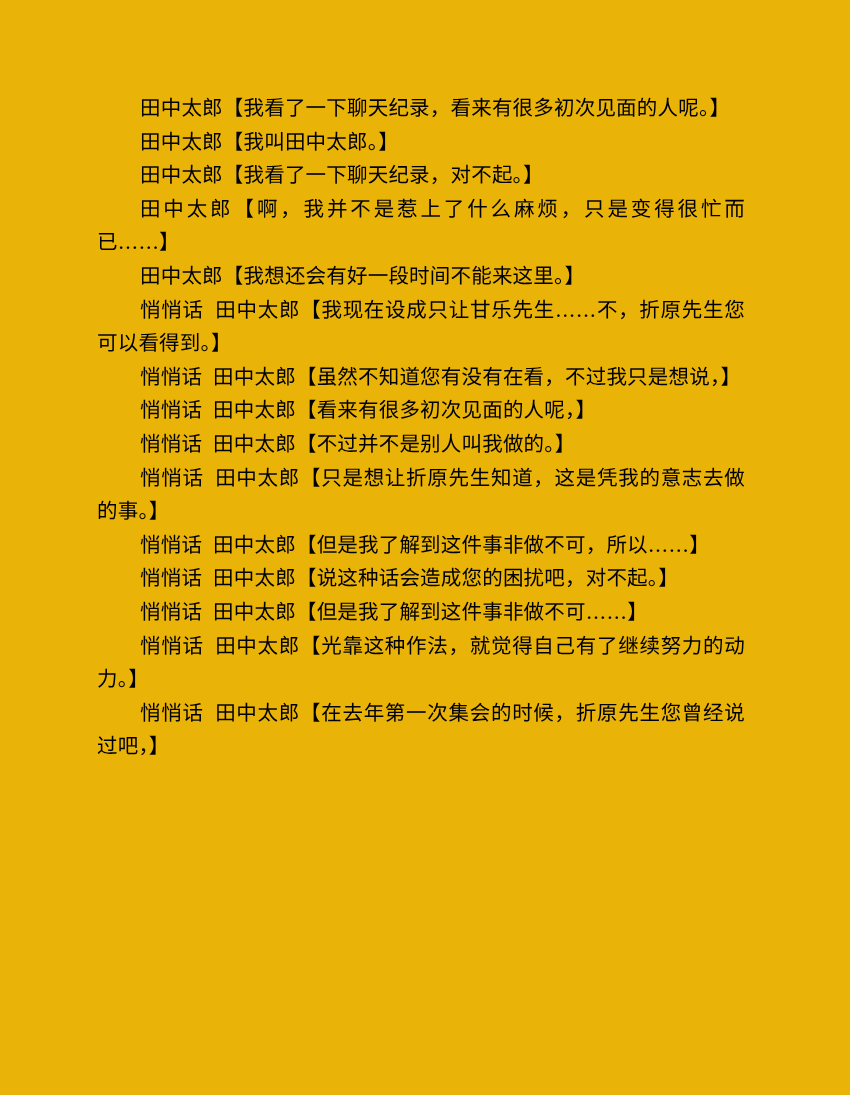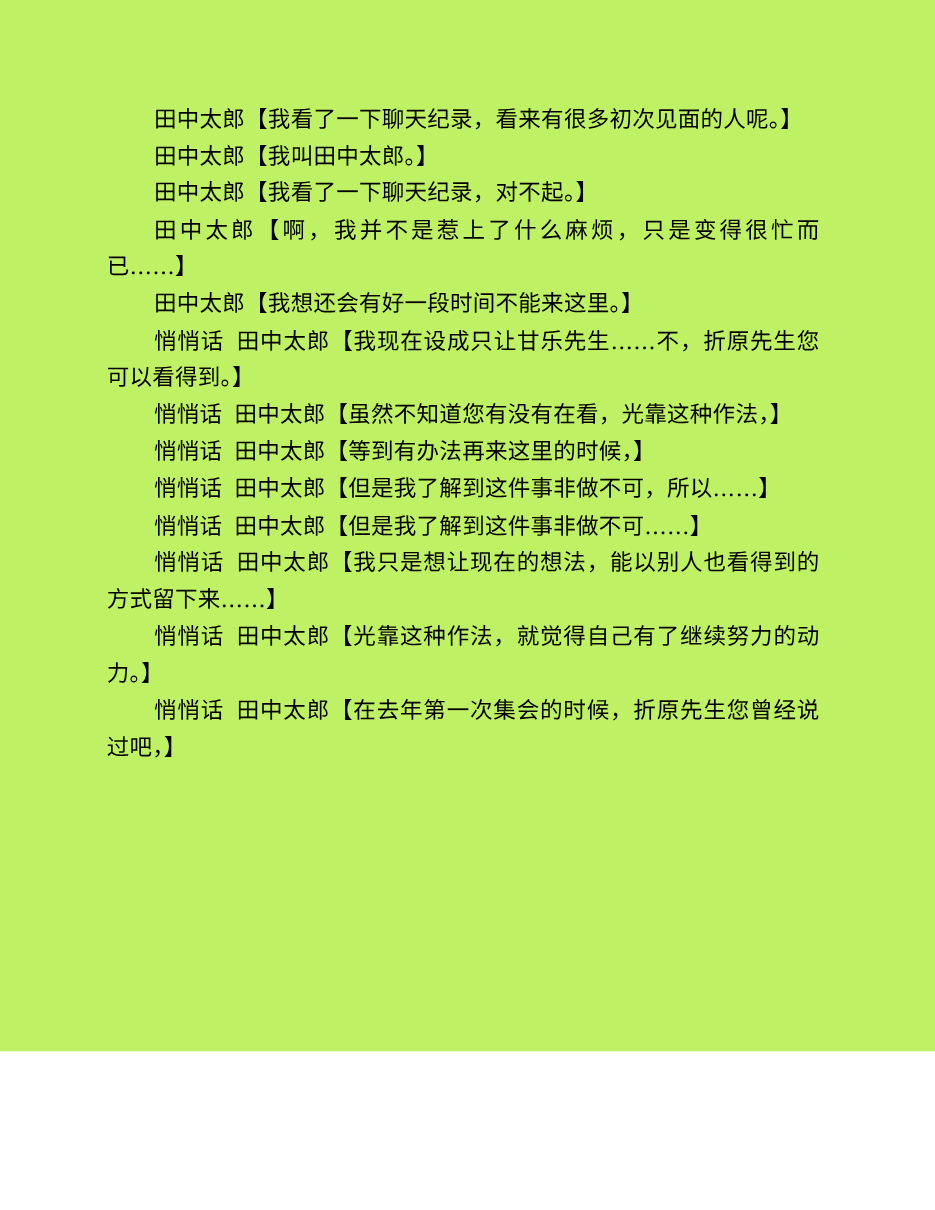--- a/index.html
+++ b/index.html
@@ -8,22 +8,22 @@
     padding: 0;
     background: #ffffff;
   }
   body {
     font-family: "DejaVu Serif", "Liberation Serif", serif;
     color: #000000;
   }
   .page {
     position: relative;
     width: 850px;
-    height: 956px;
-    background: #bef264;
+    height: 1095px;
+    background: #eab308;
     overflow: hidden;
     box-sizing: border-box;
   }
   .text-body {
     position: absolute;
     left: 97px;
     top: 92px;
     width: 648px;
   }
   .log-line {
@@ -59,21 +59,23 @@
 <body>
 
 <div class="page">
   <div class="text-body" id="chat-log-body">
       <p class="log-line"><span class="speaker">田中太郎</span><span class="bracket">【</span><span class="msg">我看了一下聊天纪录，看来有很多初次见面的人呢。</span><span class="bracket">】</span></p>
       <p class="log-line"><span class="speaker">田中太郎</span><span class="bracket">【</span><span class="msg">我叫田中太郎。</span><span class="bracket">】</span></p>
       <p class="log-line"><span class="speaker">田中太郎</span><span class="bracket">【</span><span class="msg">我看了一下聊天纪录，对不起。</span><span class="bracket">】</span></p>
       <p class="log-line"><span class="speaker">田中太郎</span><span class="bracket">【</span><span class="msg">啊，我并不是惹上了什么麻烦，只是变得很忙而已……</span><span class="bracket">】</span></p>
       <p class="log-line"><span class="speaker">田中太郎</span><span class="bracket">【</span><span class="msg">我想还会有好一段时间不能来这里。</span><span class="bracket">】</span></p>
       <p class="log-line"><span class="whisper-tag">悄悄话</span><span class="whisper-gap"></span><span class="speaker">田中太郎</span><span class="bracket">【</span><span class="msg">我现在设成只让甘乐先生……不，折原先生您可以看得到。</span><span class="bracket">】</span></p>
-      <p class="log-line"><span class="whisper-tag">悄悄话</span><span class="whisper-gap"></span><span class="speaker">田中太郎</span><span class="bracket">【</span><span class="msg">虽然不知道您有没有在看，光靠这种作法，</span><span class="bracket">】</span></p>
-      <p class="log-line"><span class="whisper-tag">悄悄话</span><span class="whisper-gap"></span><span class="speaker">田中太郎</span><span class="bracket">【</span><span class="msg">等到有办法再来这里的时候，</span><span class="bracket">】</span></p>
+      <p class="log-line"><span class="whisper-tag">悄悄话</span><span class="whisper-gap"></span><span class="speaker">田中太郎</span><span class="bracket">【</span><span class="msg">虽然不知道您有没有在看，不过我只是想说，</span><span class="bracket">】</span></p>
+      <p class="log-line"><span class="whisper-tag">悄悄话</span><span class="whisper-gap"></span><span class="speaker">田中太郎</span><span class="bracket">【</span><span class="msg">看来有很多初次见面的人呢，</span><span class="bracket">】</span></p>
+      <p class="log-line"><span class="whisper-tag">悄悄话</span><span class="whisper-gap"></span><span class="speaker">田中太郎</span><span class="bracket">【</span><span class="msg">不过并不是别人叫我做的。</span><span class="bracket">】</span></p>
+      <p class="log-line"><span class="whisper-tag">悄悄话</span><span class="whisper-gap"></span><span class="speaker">田中太郎</span><span class="bracket">【</span><span class="msg">只是想让折原先生知道，这是凭我的意志去做的事。</span><span class="bracket">】</span></p>
       <p class="log-line"><span class="whisper-tag">悄悄话</span><span class="whisper-gap"></span><span class="speaker">田中太郎</span><span class="bracket">【</span><span class="msg">但是我了解到这件事非做不可，所以……</span><span class="bracket">】</span></p>
+      <p class="log-line"><span class="whisper-tag">悄悄话</span><span class="whisper-gap"></span><span class="speaker">田中太郎</span><span class="bracket">【</span><span class="msg">说这种话会造成您的困扰吧，对不起。</span><span class="bracket">】</span></p>
       <p class="log-line"><span class="whisper-tag">悄悄话</span><span class="whisper-gap"></span><span class="speaker">田中太郎</span><span class="bracket">【</span><span class="msg">但是我了解到这件事非做不可……</span><span class="bracket">】</span></p>
-      <p class="log-line"><span class="whisper-tag">悄悄话</span><span class="whisper-gap"></span><span class="speaker">田中太郎</span><span class="bracket">【</span><span class="msg">我只是想让现在的想法，能以别人也看得到的方式留下来……</span><span class="bracket">】</span></p>
       <p class="log-line"><span class="whisper-tag">悄悄话</span><span class="whisper-gap"></span><span class="speaker">田中太郎</span><span class="bracket">【</span><span class="msg">光靠这种作法，就觉得自己有了继续努力的动力。</span><span class="bracket">】</span></p>
       <p class="log-line"><span class="whisper-tag">悄悄话</span><span class="whisper-gap"></span><span class="speaker">田中太郎</span><span class="bracket">【</span><span class="msg">在去年第一次集会的时候，折原先生您曾经说过吧，</span><span class="bracket">】</span></p>
     </div>
 </div>
 
 </body></html>

